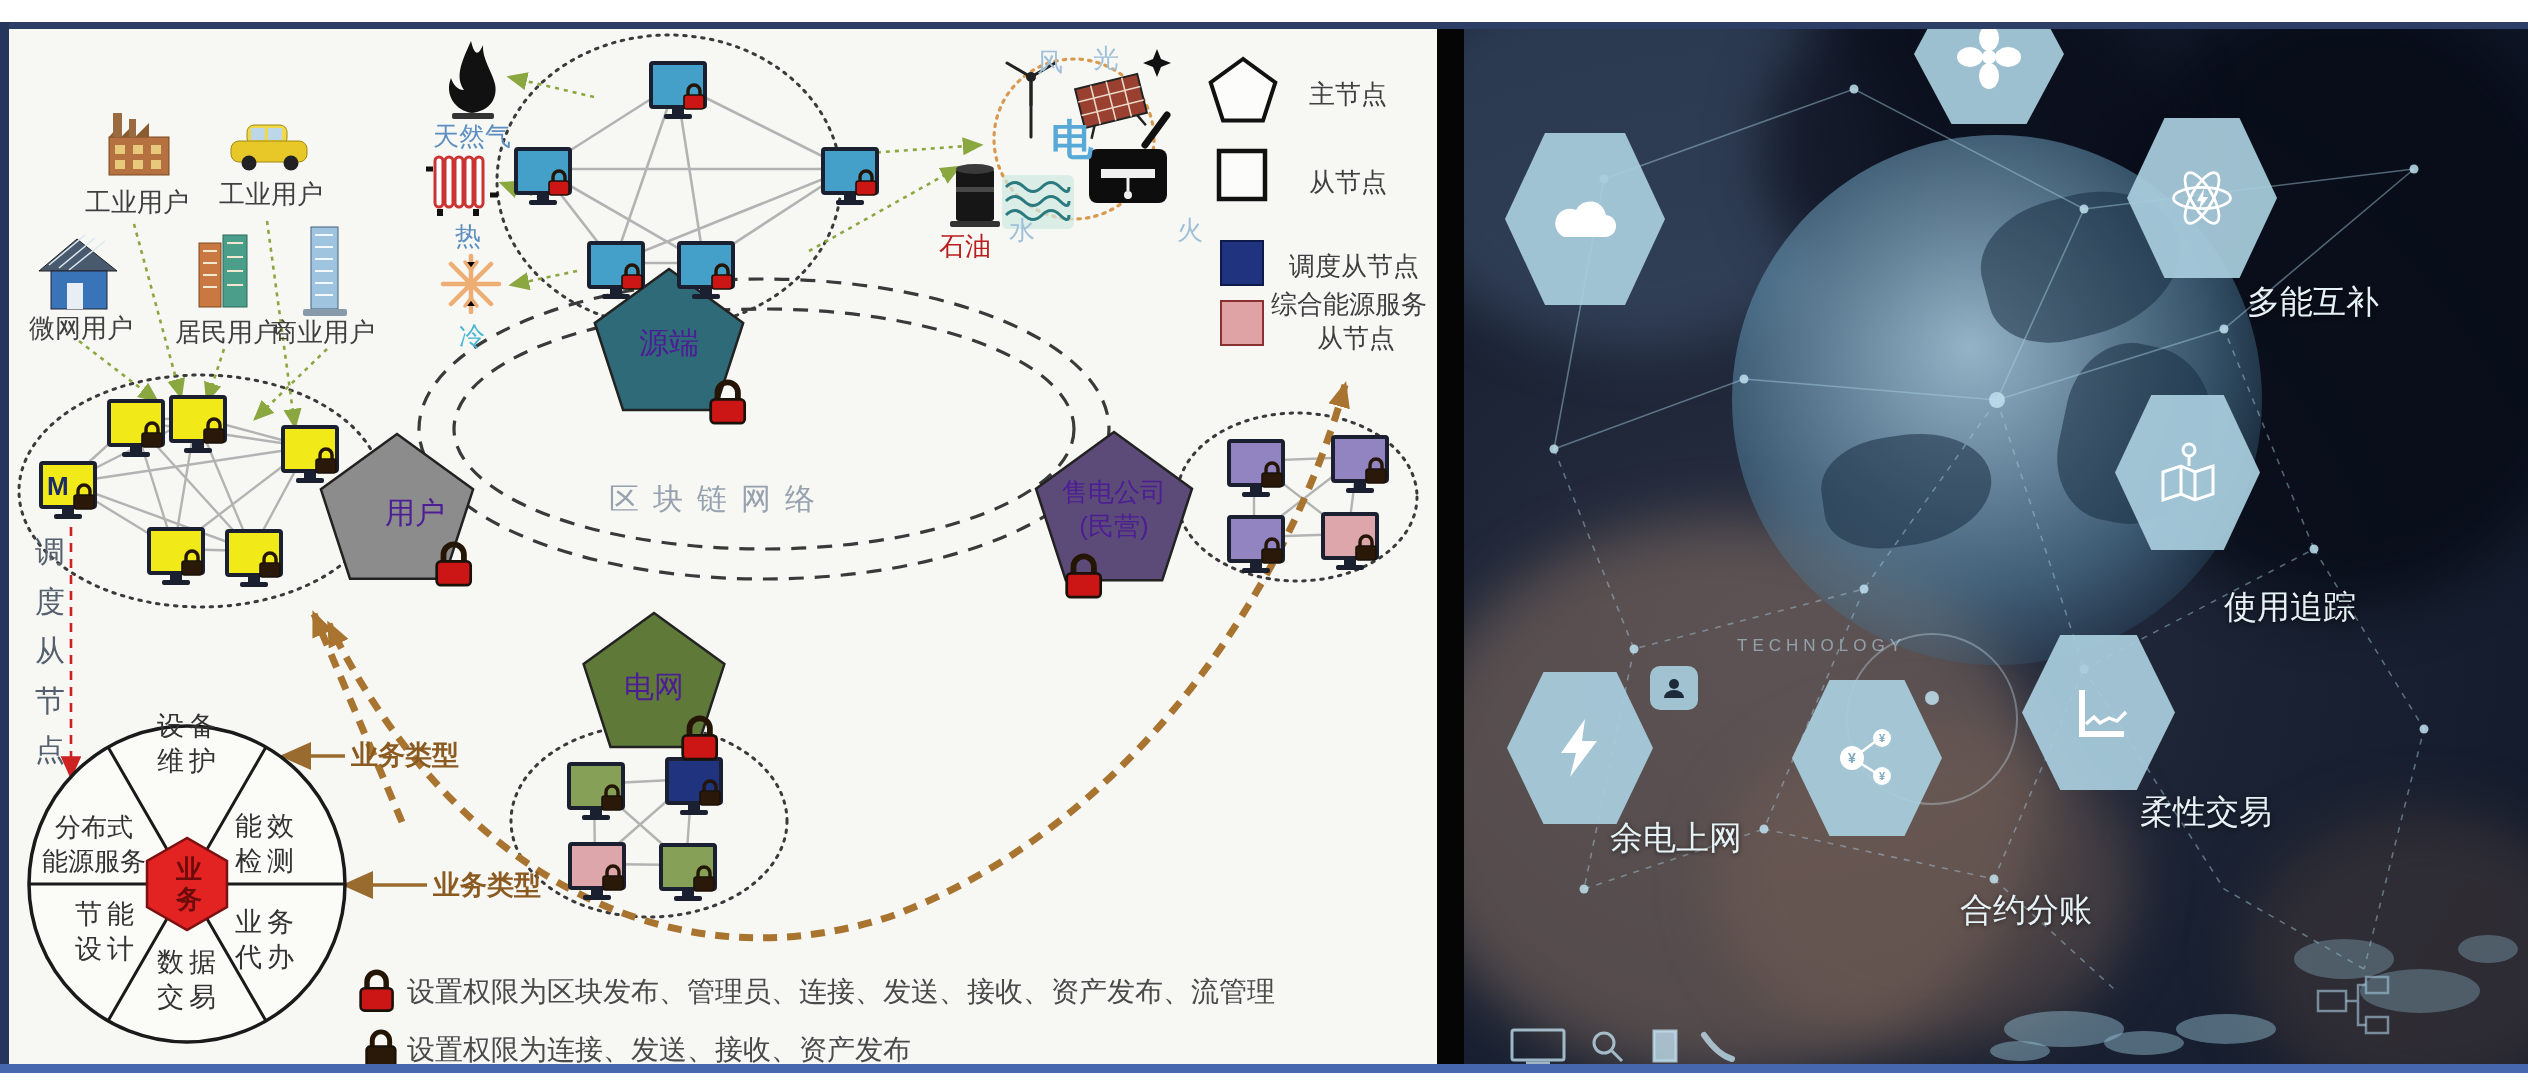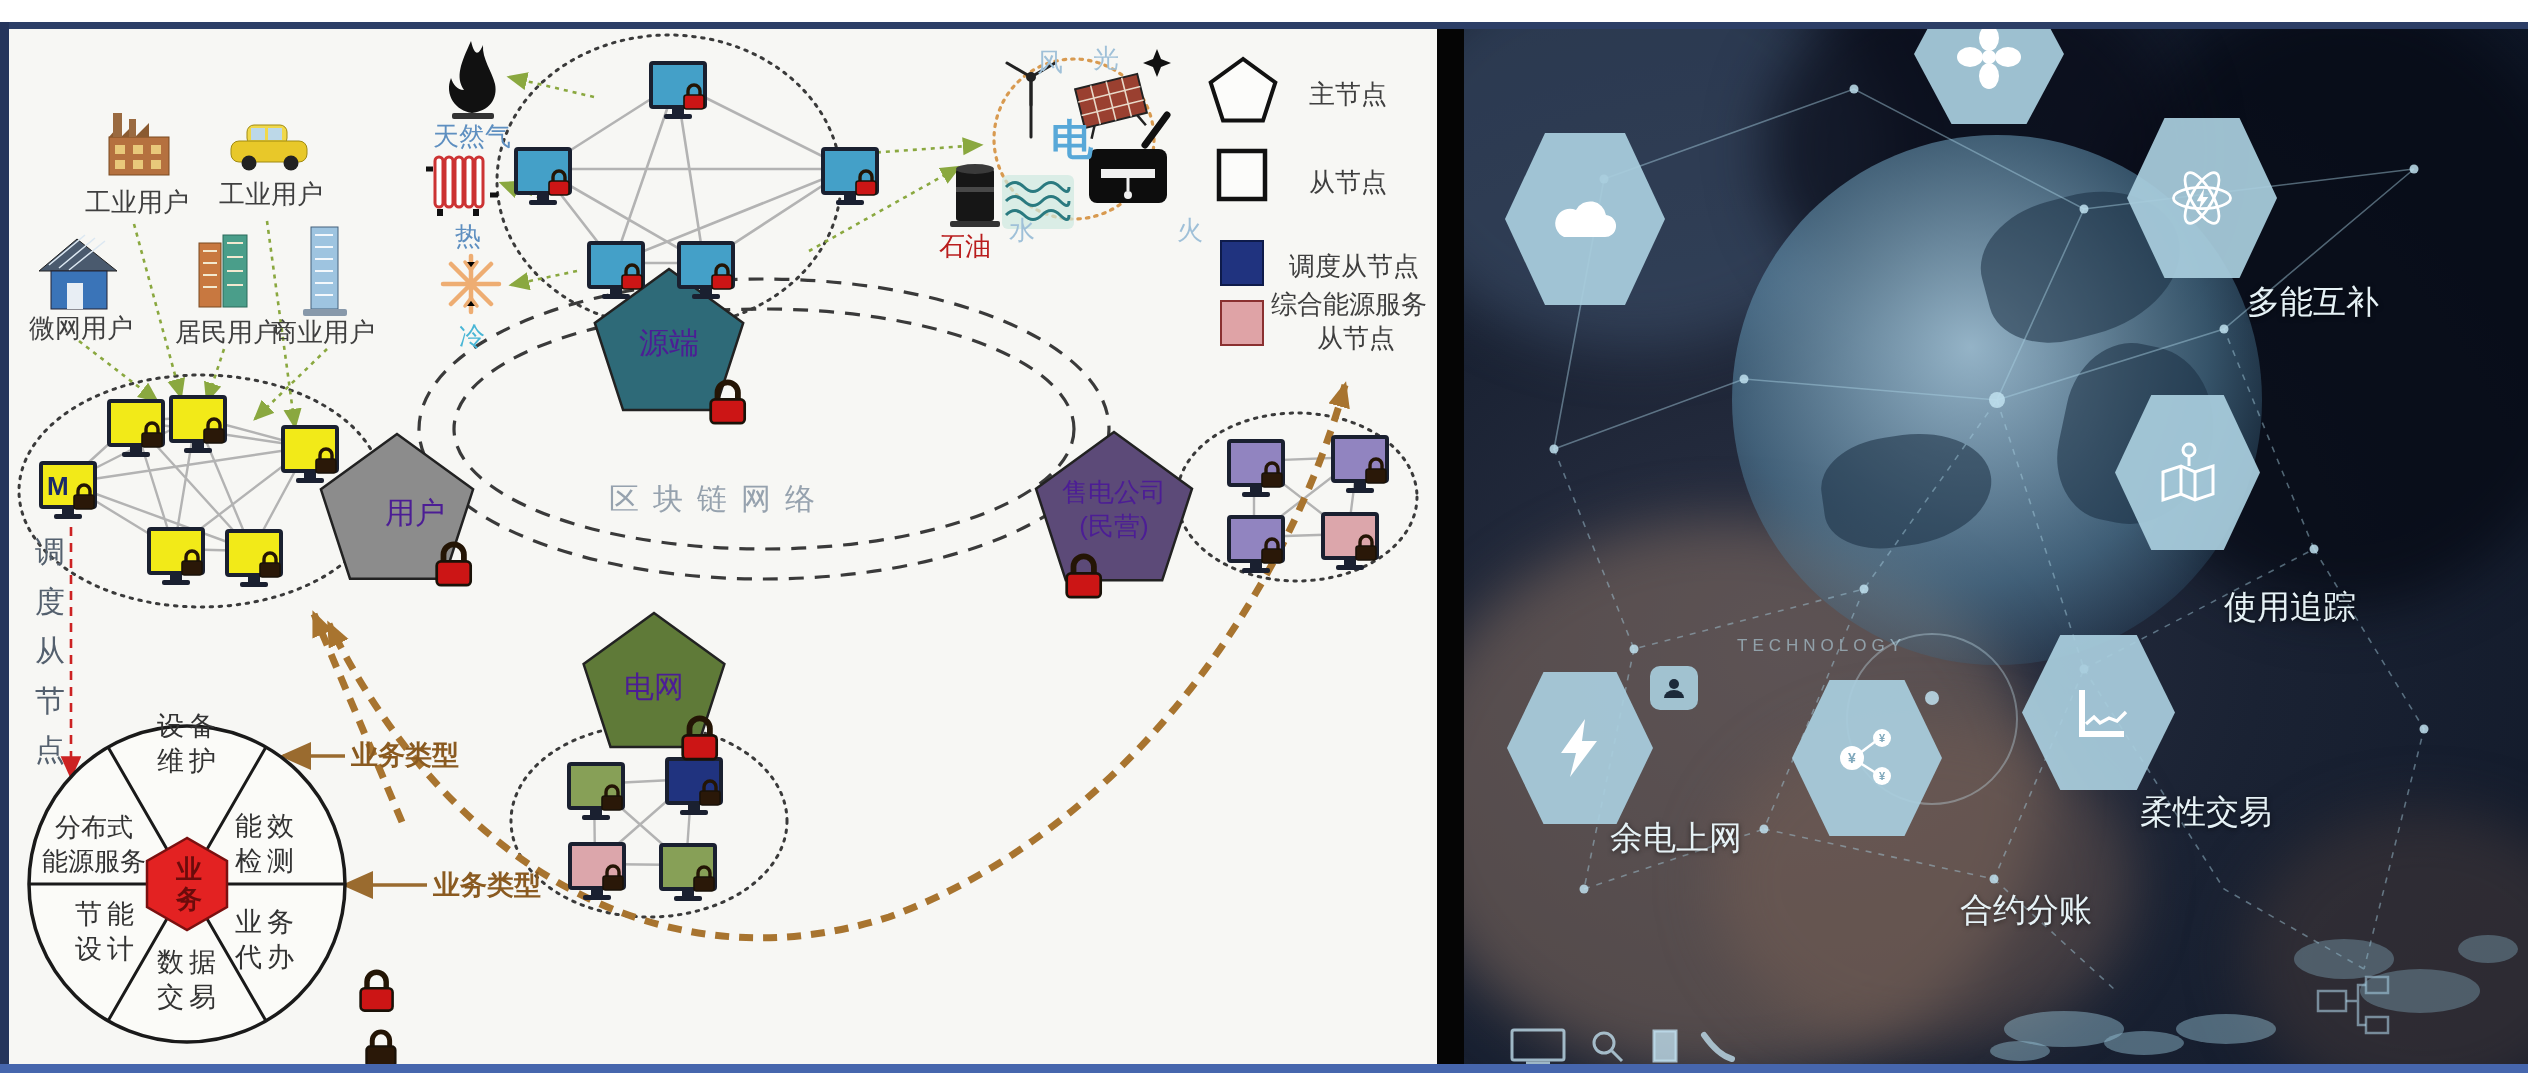--- a/index.html
+++ b/index.html
@@ -345,20 +345,22 @@
     <div class="lbl brown" style="left:424px;top:840px">业务类型</div>
 
     <div class="lbl wheel" style="left:118px;top:680px;width:124px"><span>设备</span><br><span>维护</span></div>
     <div class="lbl wheel" style="left:196px;top:780px;width:124px"><span>能效</span><br><span>检测</span></div>
     <div class="lbl wheel" style="left:196px;top:876px;width:124px"><span>业务</span><br><span>代办</span></div>
     <div class="lbl wheel" style="left:118px;top:916px;width:124px"><span>数据</span><br><span>交易</span></div>
     <div class="lbl wheel" style="left:36px;top:868px;width:124px"><span>节能</span><br><span>设计</span></div>
     <div class="lbl wheel" style="left:12px;top:782px;width:146px;letter-spacing:0;font-size:26px"><span>分布式</span><br><span>能源服务</span></div>
     <div class="lbl stack" style="left:161px;top:826px;width:38px;font-size:26px;font-weight:bold;color:#6b0b0b;line-height:1.15;text-align:center">业务</div>
 
+    <div class="lbl" style="left:398px;top:946px;font-size:28px;color:#4a4a4a">设置权限为区块发布、管理员、连接、发送、接收、资产发布、流管理</div>
+    <div class="lbl" style="left:398px;top:1004px;font-size:28px;color:#4a4a4a">设置权限为连接、发送、接收、资产发布</div>
   </section>
 
   <section id="right-panel">
     <div class="blackstrip"></div>
     <div id="photo">
 
       <div class="blob" style="left:-80px;top:-80px;width:500px;height:400px;background:rgba(90,115,150,.35)"></div>
       <div class="blob" style="left:620px;top:-40px;width:520px;height:620px;background:rgba(6,10,20,.75)"></div>
       <div class="blob" style="left:300px;top:-60px;width:420px;height:360px;background:rgba(8,12,24,.7)"></div>
       <div class="blob" style="left:-60px;top:490px;width:640px;height:560px;background:rgba(141,115,100,.5)"></div>

